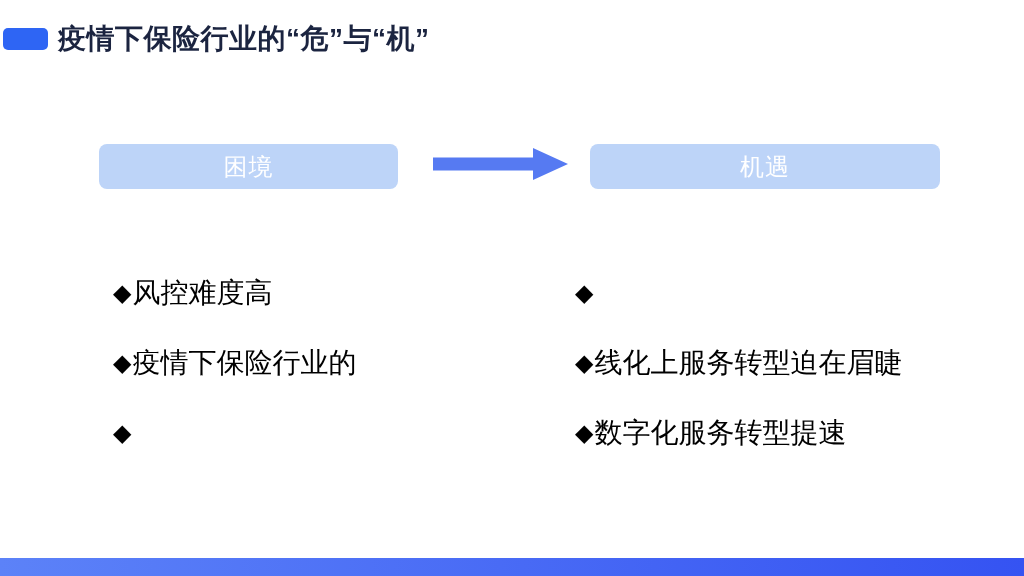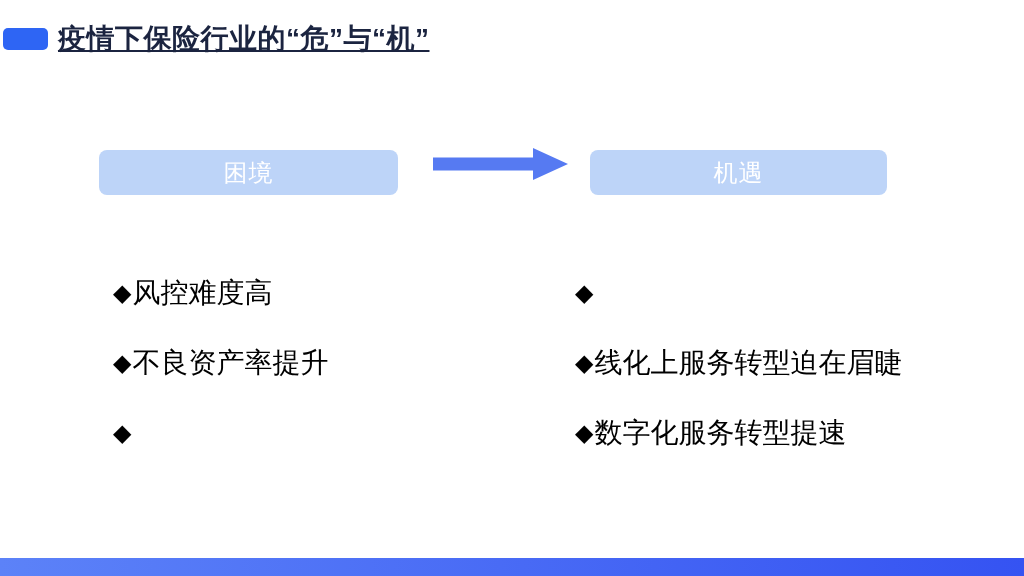--- a/index.html
+++ b/index.html
@@ -9,32 +9,32 @@
   .slide { position: relative; width: 1024px; height: 576px; background: #ffffff; }
 
   
   .header { position: absolute; left: 3px; top: 24px; display: flex; align-items: center; }
   .title-marker {
     width: 45px; height: 22px; background: #2E65F4; border-radius: 5px;
     margin-right: 10px; flex: 0 0 auto;
   }
   .slide-title {
     font-size: 28px; font-weight: bold; color: #1B2440; letter-spacing: 0.5px;
-    line-height: 1.1; white-space: nowrap; text-decoration: underline;
+    line-height: 1.1; white-space: nowrap;
   }
 
   
   .flow-box {
-    position: absolute; top: 150px; height: 45px;
+    position: absolute; top: 144px; height: 45px;
     background: #BDD4F8; border-radius: 8px;
     display: flex; align-items: center; justify-content: center;
     color: #ffffff; font-size: 24px; letter-spacing: 1px;
   }
   .flow-box.left  { left: 99px;  width: 299px; }
-  .flow-box.right { left: 590px; width: 297px; }
+  .flow-box.right { left: 590px; width: 350px; }
   .flow-arrow { position: absolute; left: 433px; top: 148px; width: 135px; height: 32px; }
   .flow-arrow svg { display: block; width: 100%; height: 100%; }
   .flow-arrow .arrow-fill { fill: #567AF2; }
 
   
   .bullet-col { position: absolute; top: 276px; }
   .bullet-col.left  { left: 113px; }
   .bullet-col.right { left: 575px; }
   .bullet-row {
     display: flex; align-items: center; height: 34px; margin-bottom: 36px;
@@ -74,21 +74,21 @@
     <span>机遇</span>
   </div>
 
   <div class="bullet-col left">
     <div class="bullet-row">
       <span class="bullet-glyph">◆</span>
       <span class="bullet-text">风控难度高</span>
     </div>
     <div class="bullet-row">
       <span class="bullet-glyph">◆</span>
-      <span class="bullet-text">不良资产率提升</span>
+      <span class="bullet-text">疫情下保险行业的</span>
     </div>
     <div class="bullet-row">
       <span class="bullet-glyph">◆</span>
     </div>
   </div>
 
   <div class="bullet-col right">
     <div class="bullet-row">
       <span class="bullet-glyph">◆</span>
     </div>

